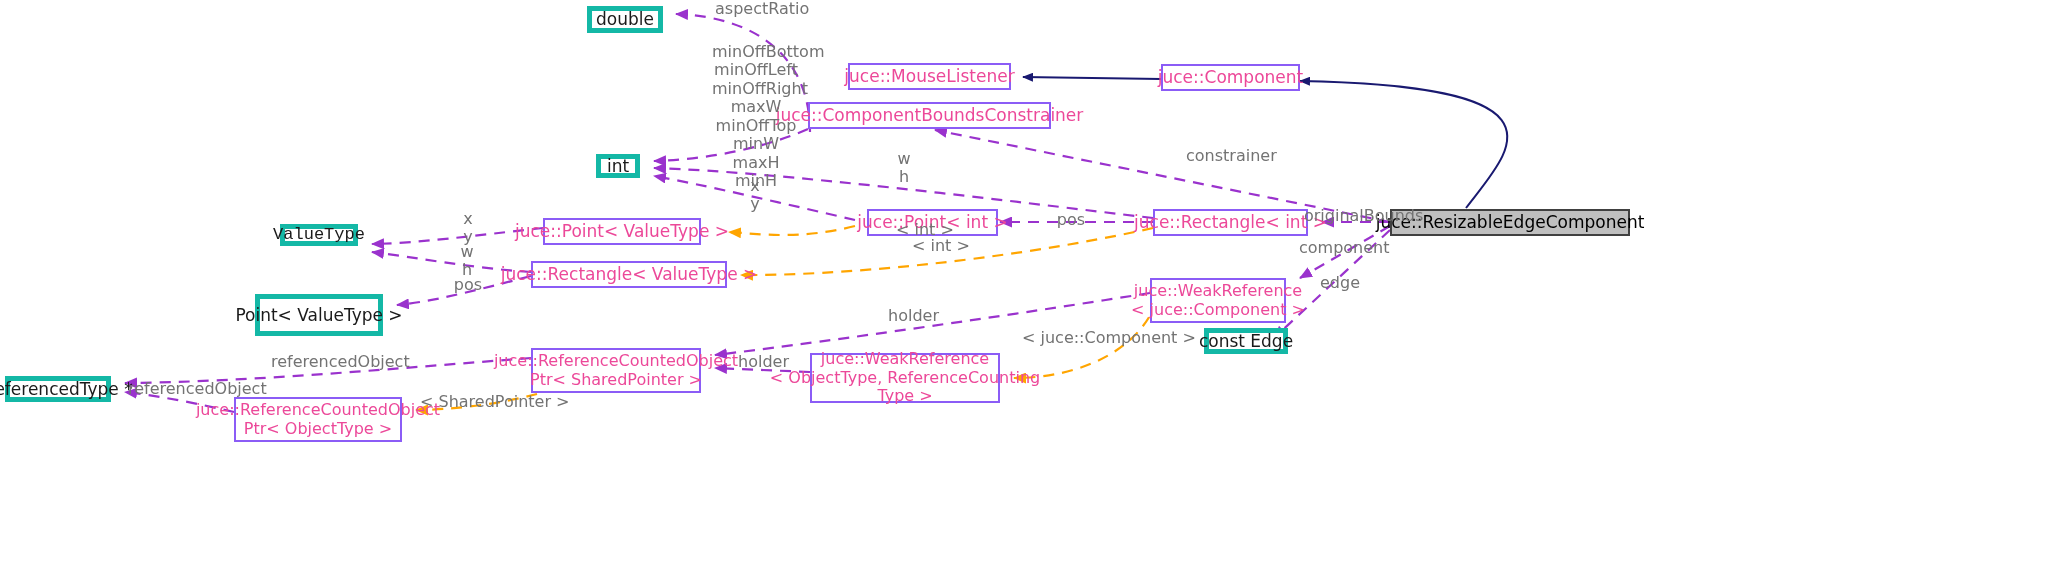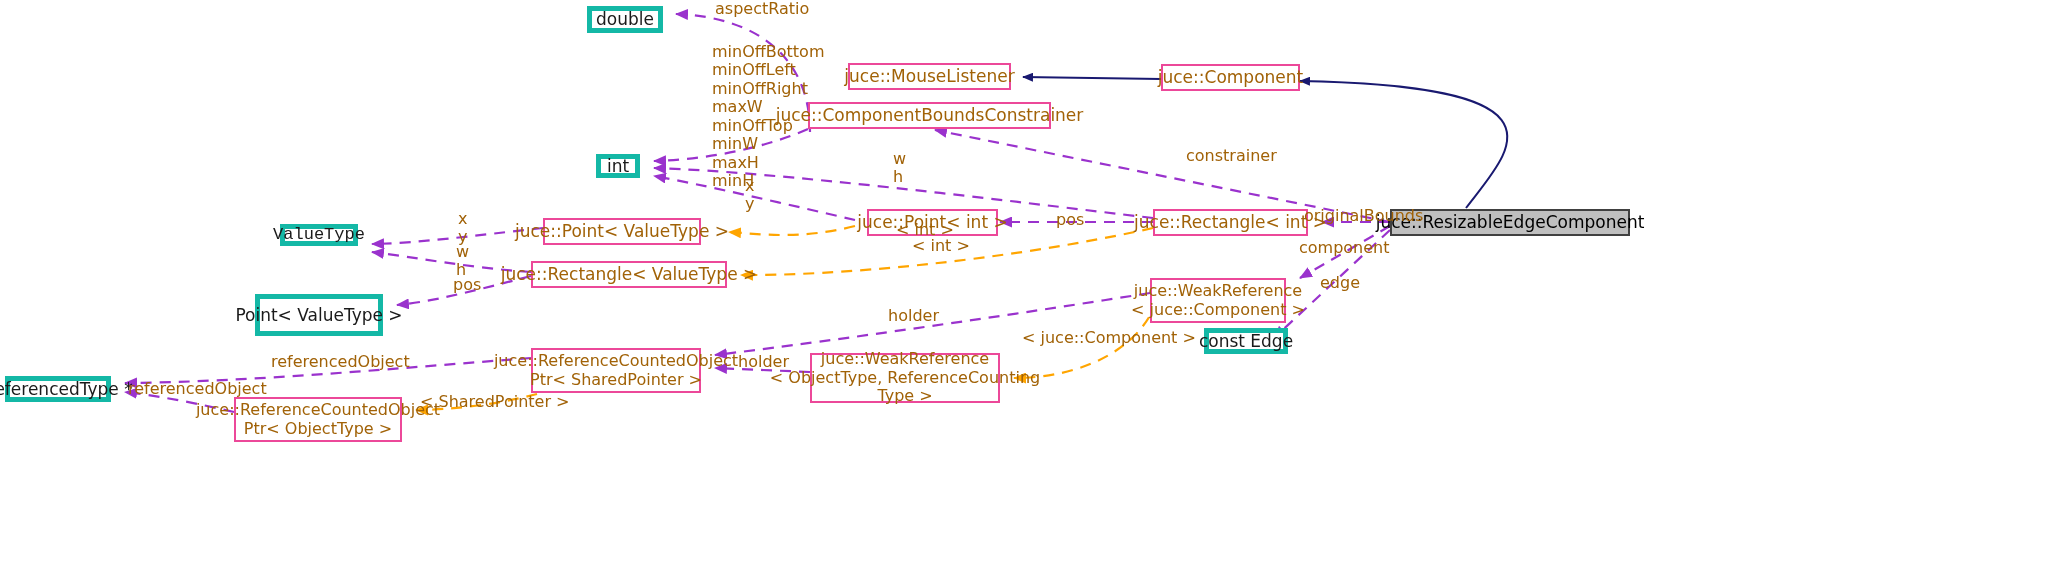--- a/index.html
+++ b/index.html
@@ -31,36 +31,36 @@
     line-height: 1.18;
     background: #ffffff;
     white-space: pre;
   }
   .node.thin {
     border: 5px solid #14b8a6;
     color: #1a1a1a;
     font-size: 17px;
   }
   .node.thick {
-    border: 2px solid #ec4899;
-    color: #a16207;
+    border: 2px solid #8b5cf6;
+    color: #ec4899;
     font-size: 17px;
   }
   .node.current {
     border: 2px solid #404040;
     background: #bfbfbf;
     color: #000000;
     font-size: 17px;
   }
   .edge-label {
     position: absolute;
     font-size: 16px;
-    color: #a16207;
+    color: #737373;
     white-space: pre;
-    text-align: left;
+    text-align: center;
     line-height: 1.18;
     pointer-events: none;
   }
   .edge-label.multiline { line-height: 1.155; }
 </style>
 </head>
 <body>
 
 <div id="canvas">
 

